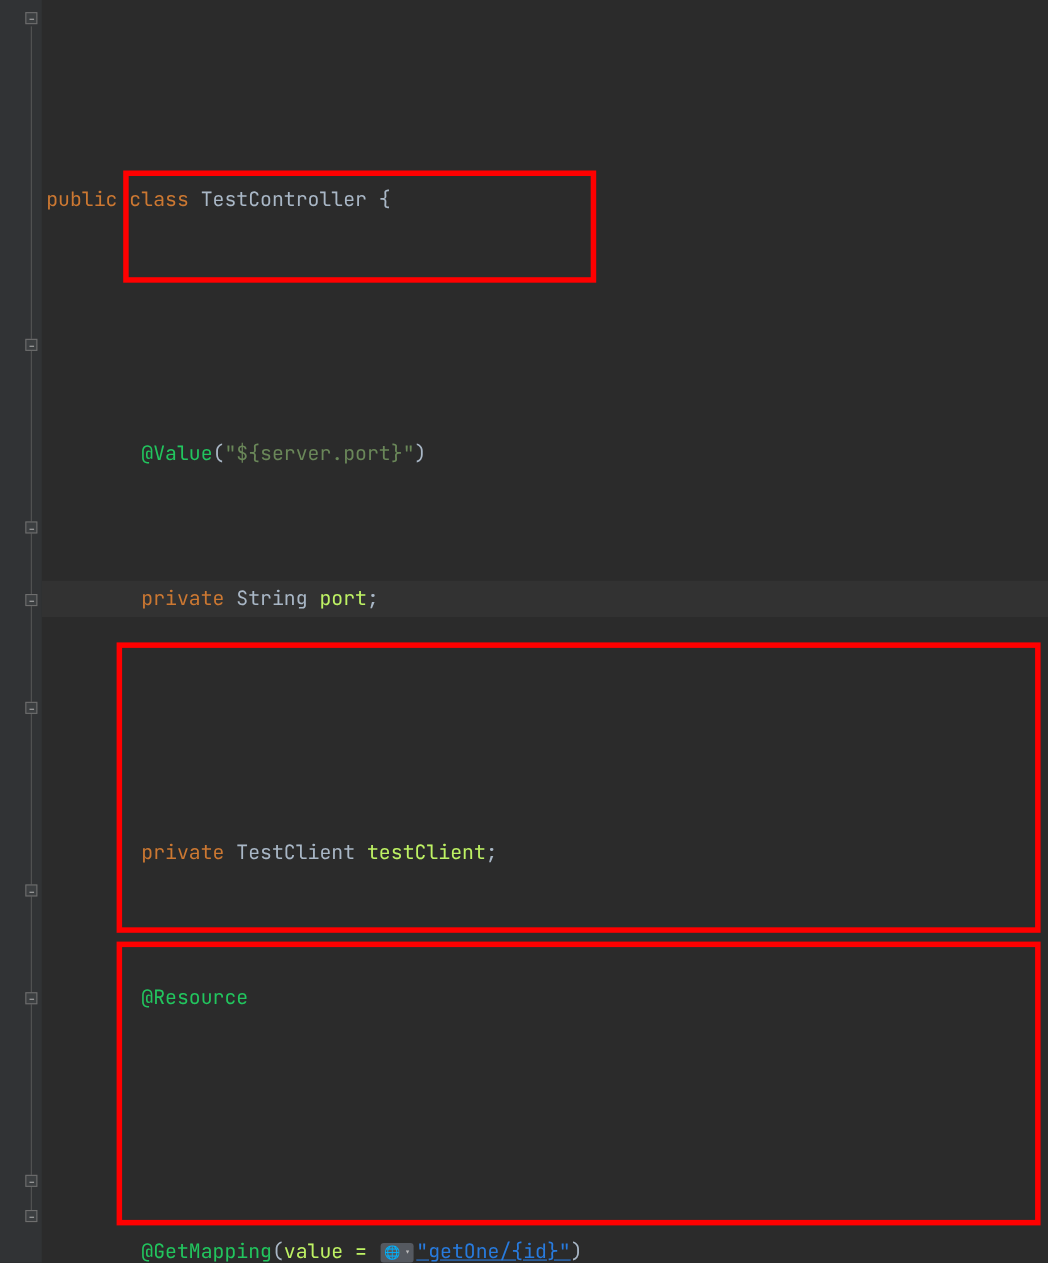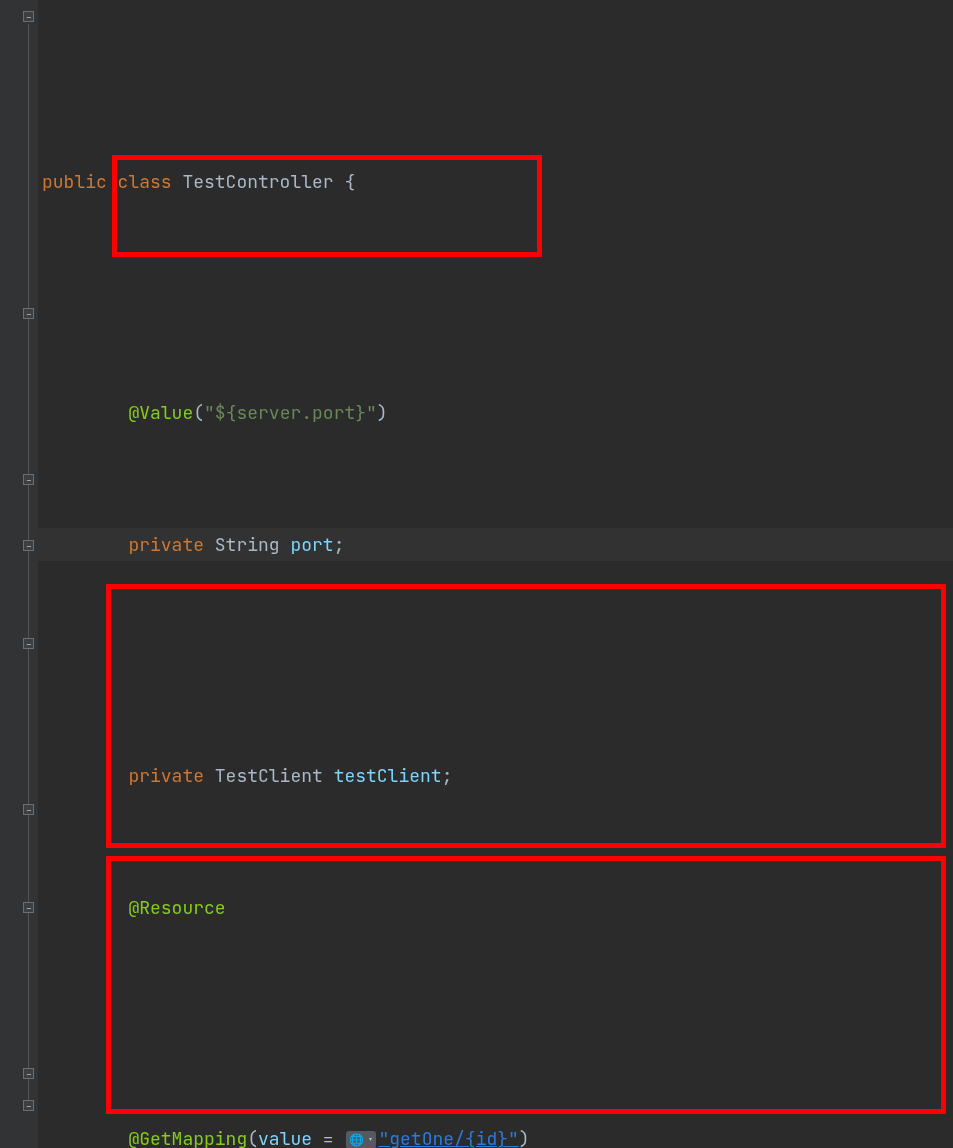--- a/index.html
+++ b/index.html
@@ -48,23 +48,23 @@
     background: #555;
   }
   .code {
     flex: 1;
     padding-left: 4px;
     position: relative;
     white-space: pre;
   }
   .line { height: 33px; display: block; position: relative; }
   .kw { color: #cc7832; }
-  .ann { color: #84cc16; }
+  .ann { color: #22c55e; }
   .str { color: #6a8759; }
-  .ident { color: #7dd3fc; }
+  .ident { color: #bef264; }
   .punc { color: #a9b7c6; }
   .link { color: #287bde; text-decoration: underline; }
   .caret-line { background: #323232; position: absolute; left: 0; right: 0; height: 33px; z-index: 0; }
   .line > span { position: relative; z-index: 1; }
   .redbox {
     position: absolute;
     border: 5px solid #ff0000;
     pointer-events: none;
     z-index: 5;
   }

